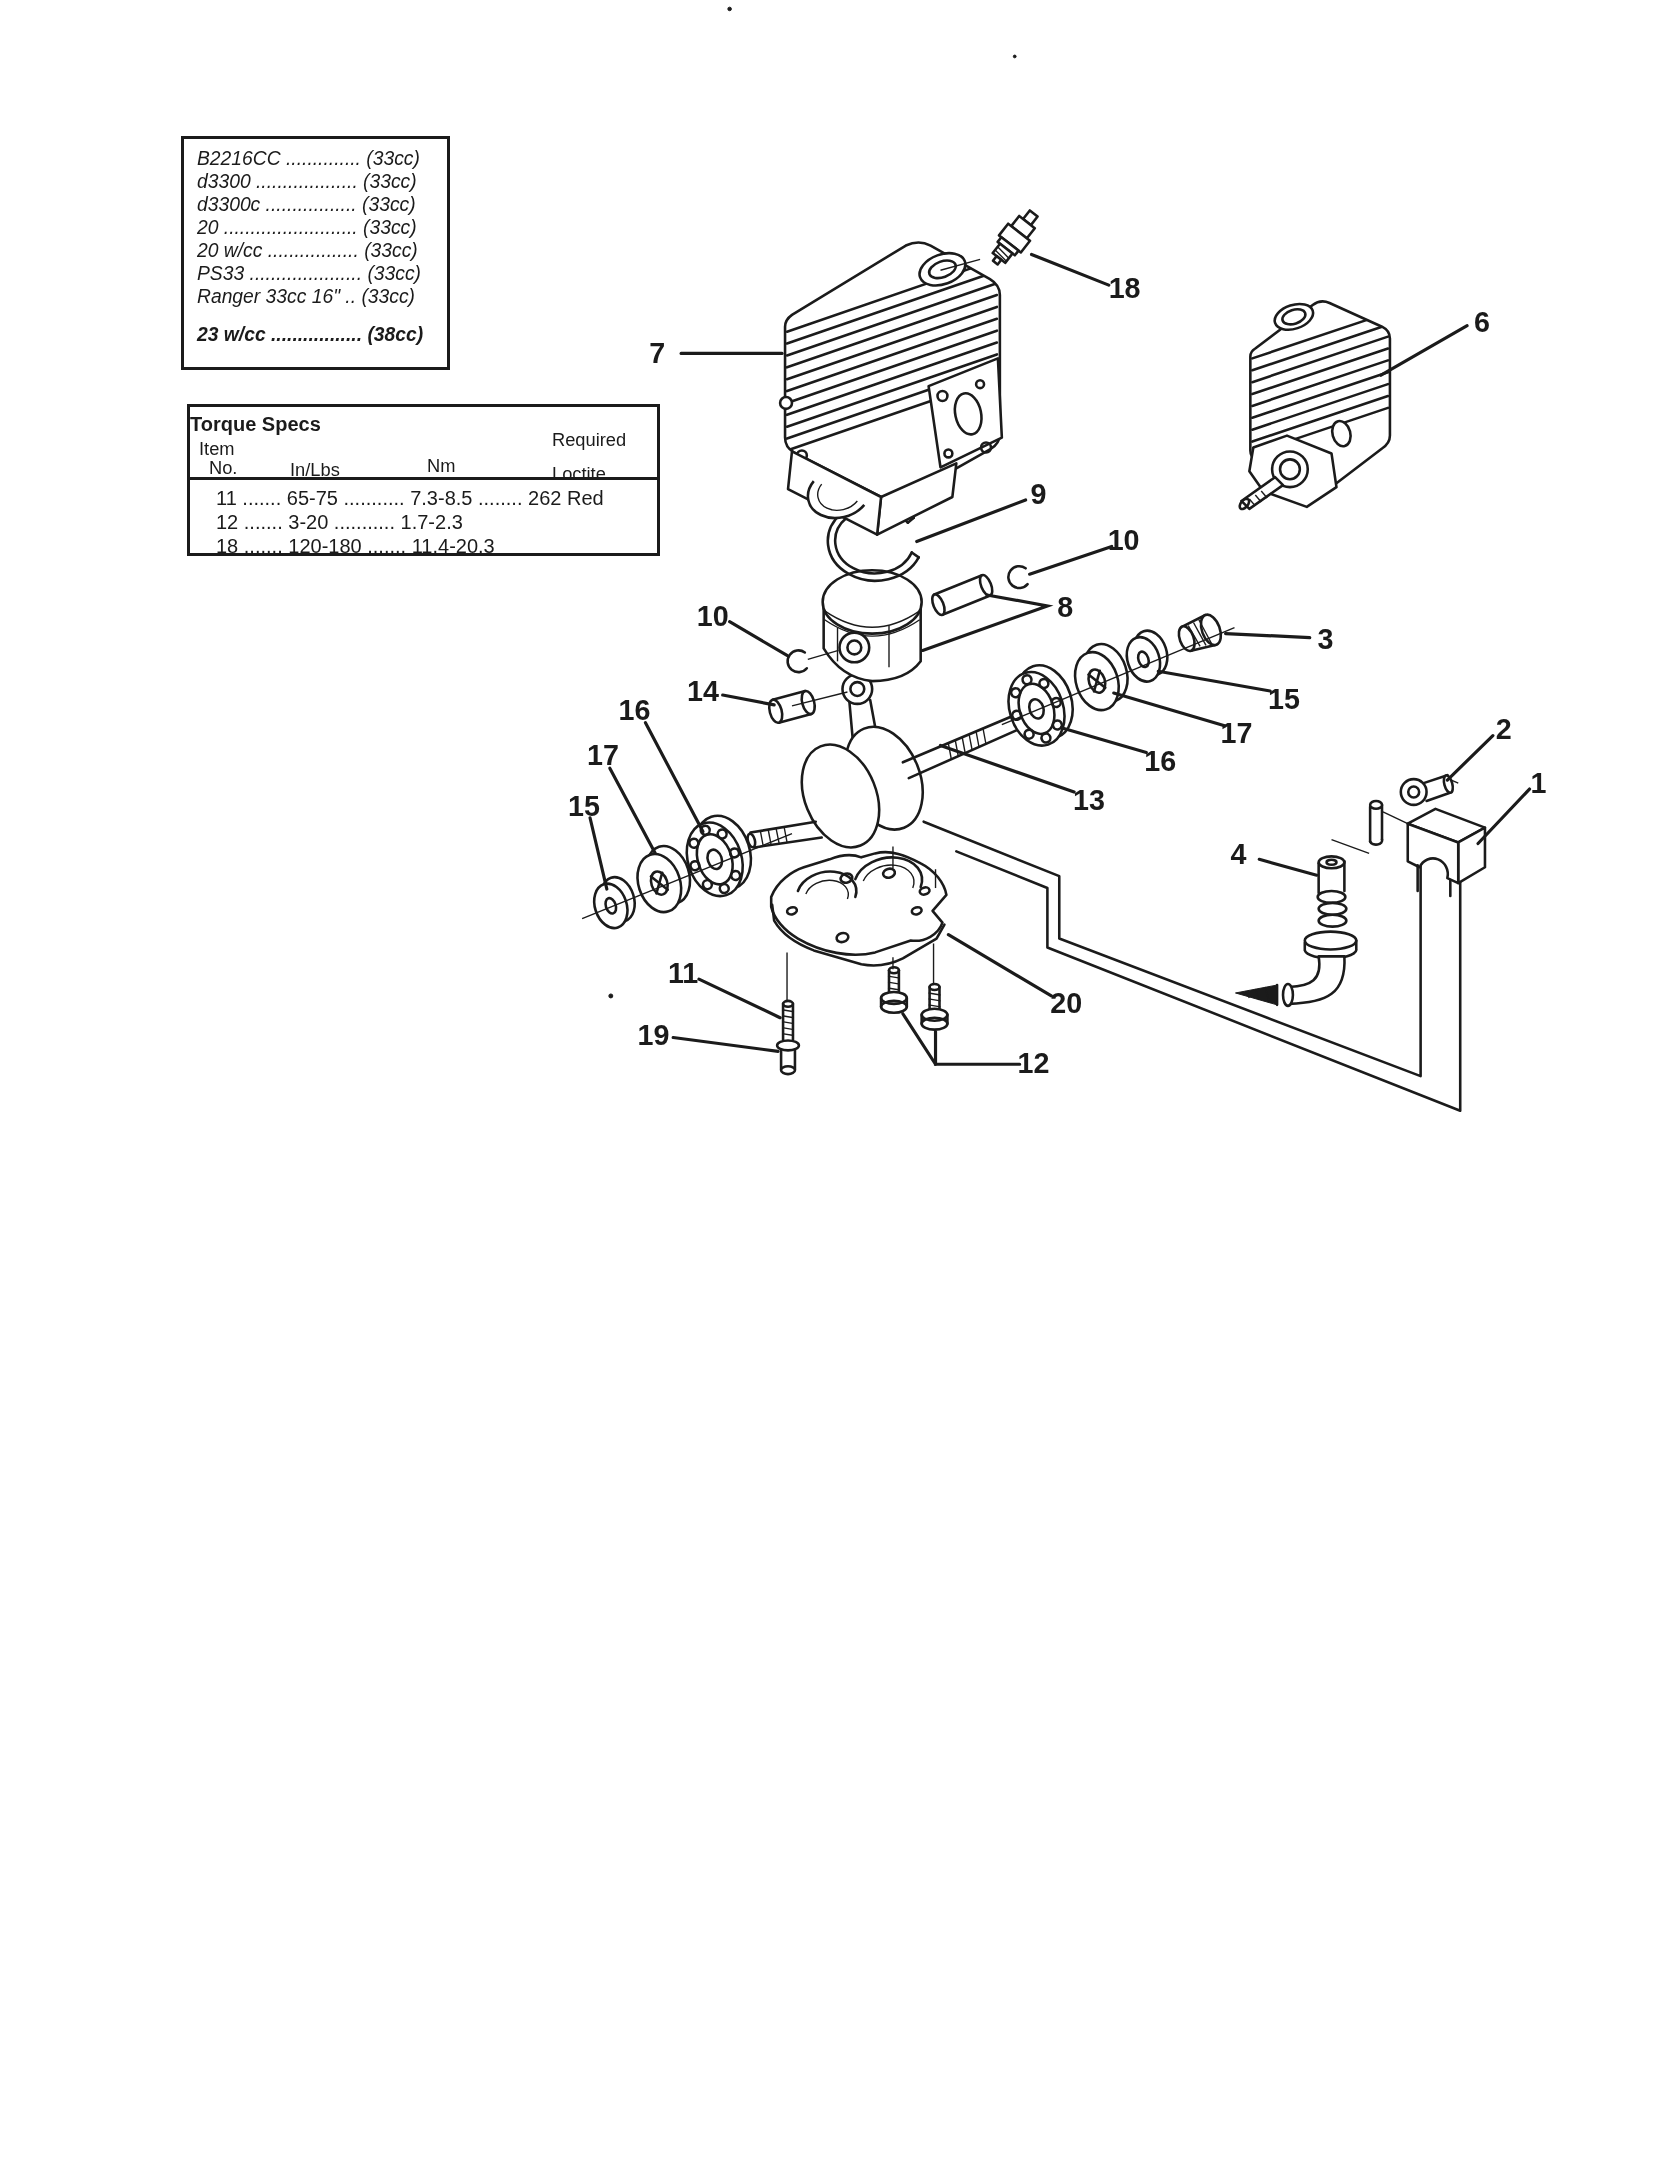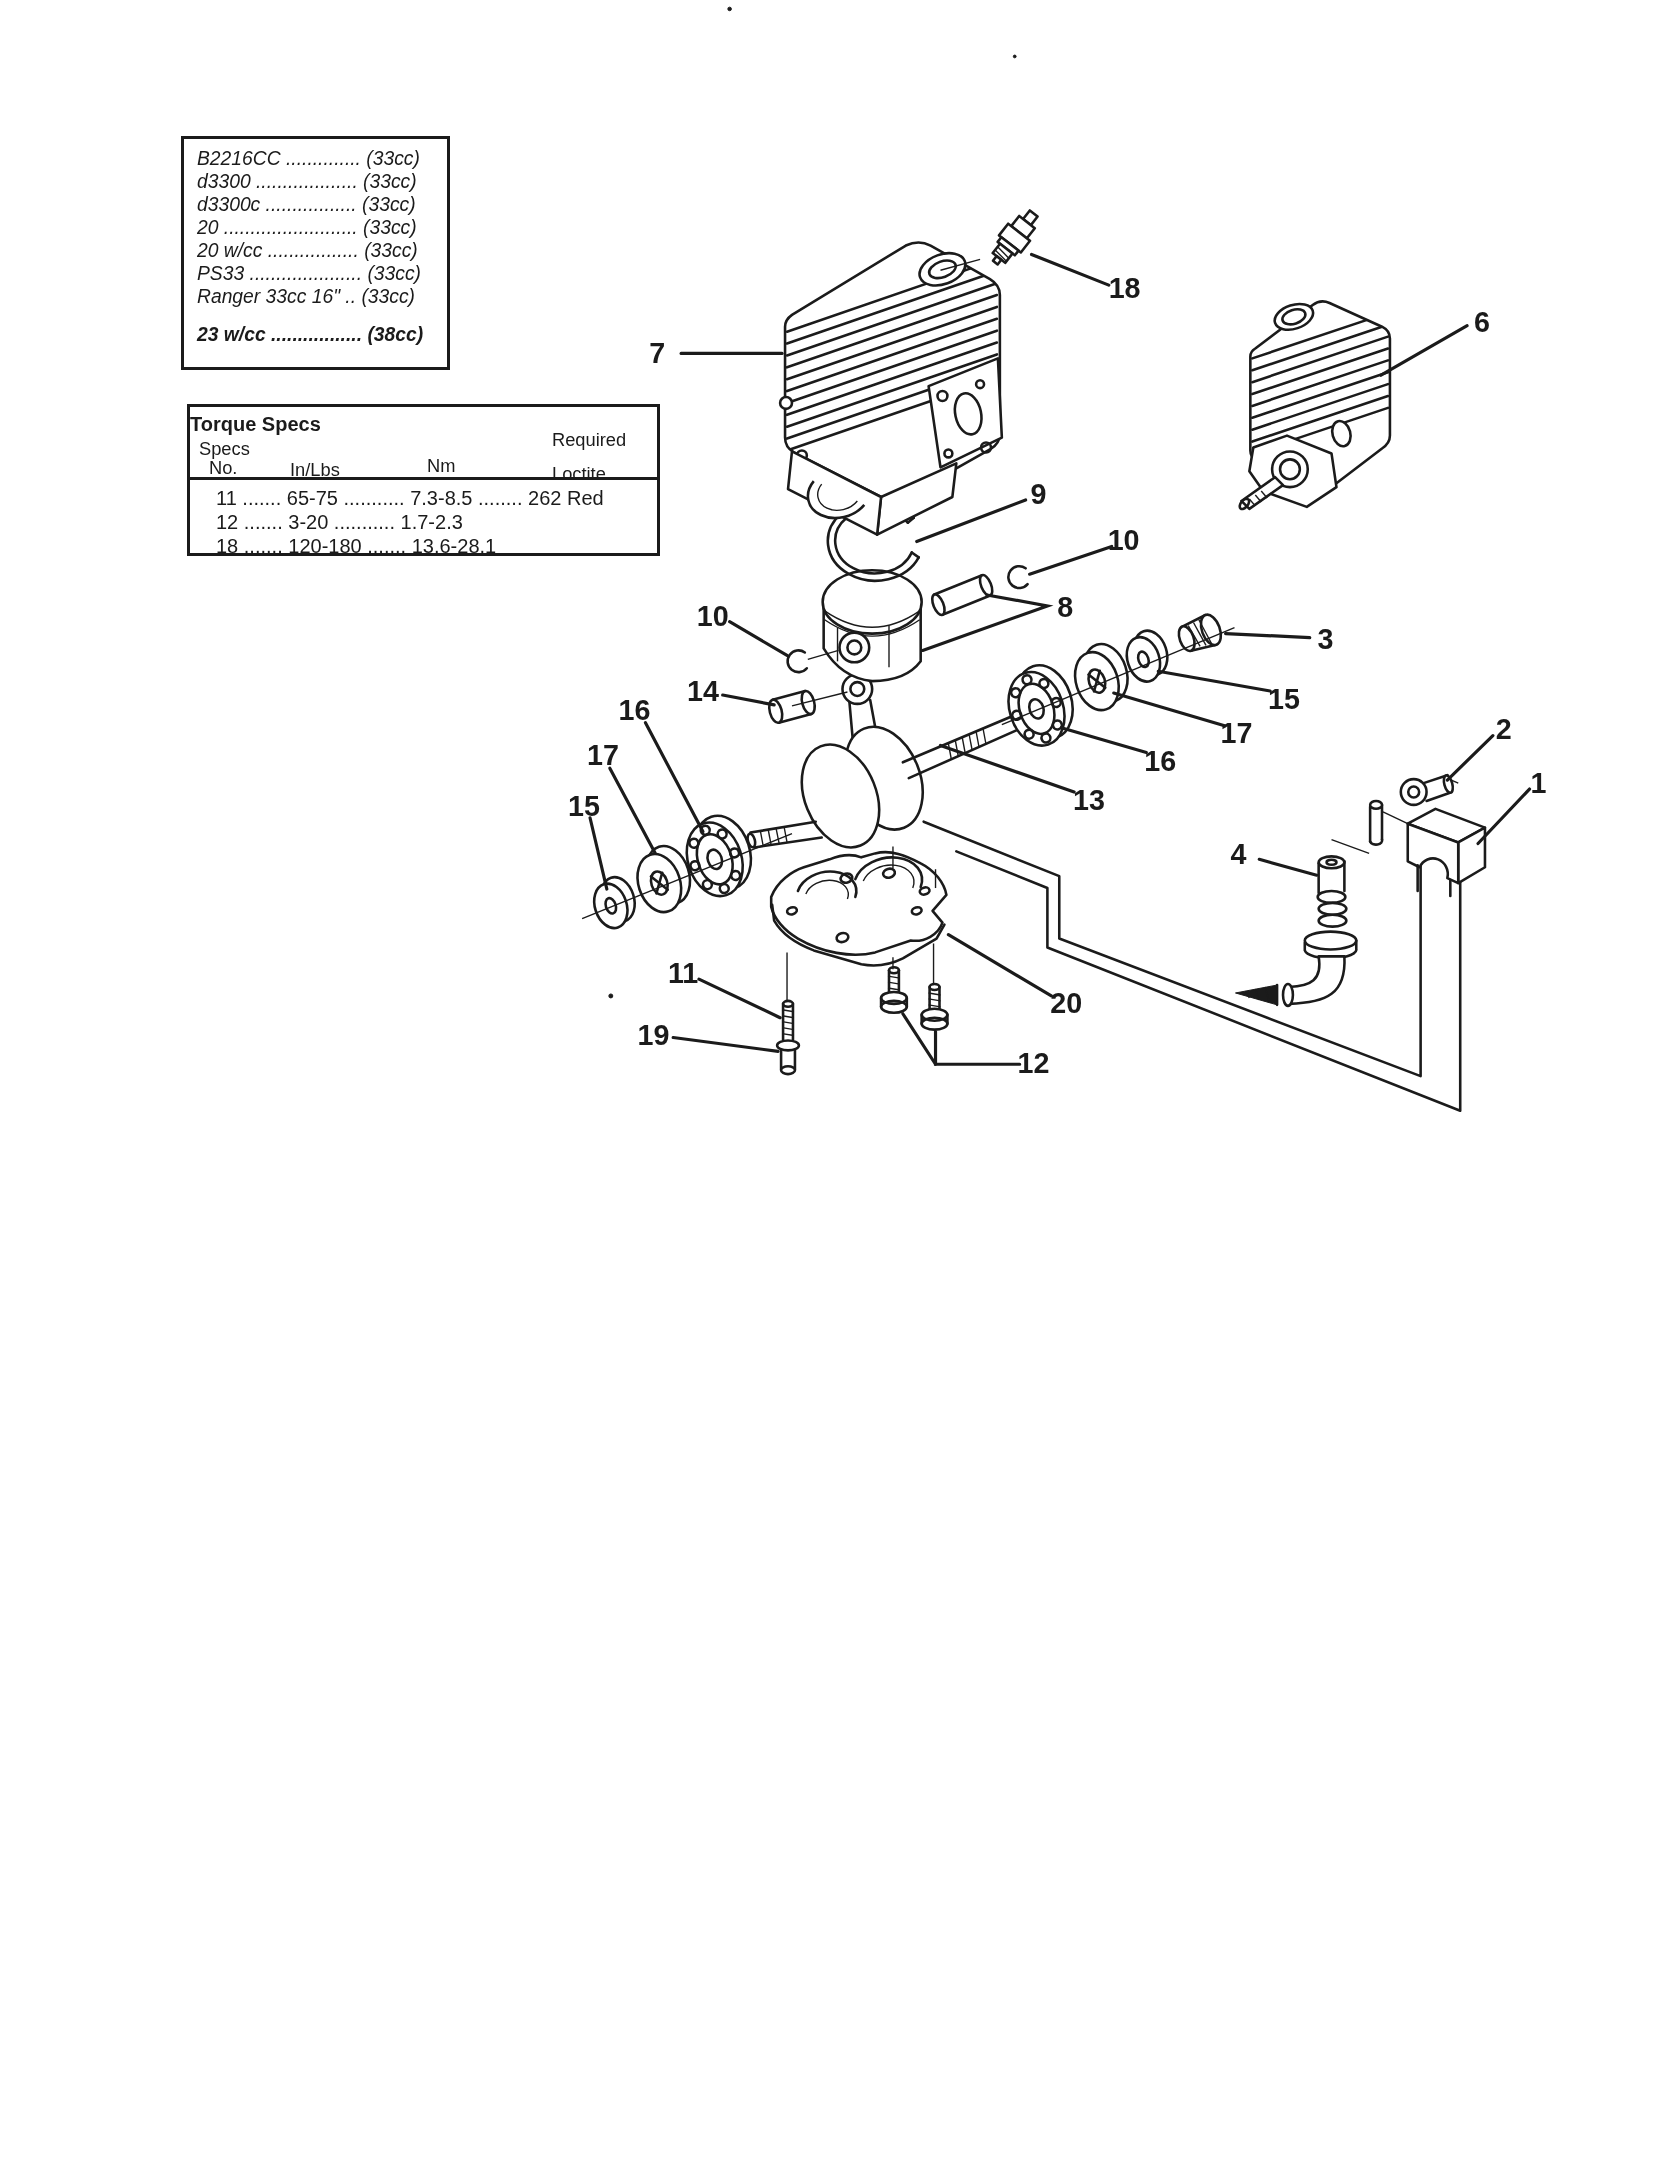--- a/index.html
+++ b/index.html
@@ -46,31 +46,31 @@
     <div class="mline">d3300c ................. (33cc)</div>
     <div class="mline">20 ......................... (33cc)</div>
     <div class="mline">20 w/cc ................. (33cc)</div>
     <div class="mline">PS33 ..................... (33cc)</div>
     <div class="mline">Ranger 33cc 16" .. (33cc)</div>
     <div class="mline gap">23 w/cc ................. (38cc)</div>
   </div>
 
   <div class="torque-box">
     <div class="t-title">Torque Specs</div>
-    <div class="t-h item1">Specs</div>
+    <div class="t-h item1">Item</div>
     <div class="t-h item2">No.</div>
     <div class="t-h inlbs">In/Lbs</div>
     <div class="t-h nm">Nm</div>
     <div class="t-h req1">Required</div>
     <div class="t-h req2">Loctite</div>
     <div class="t-rule"></div>
     <div class="t-rows">
       <div class="trow"><span>11</span><span> ....... </span><span>65-75</span><span> ........... </span><span>7.3-8.5</span><span> ........ </span><span>262 Red</span></div>
       <div class="trow"><span>12</span><span> ....... </span><span>3-20</span><span> ........... </span><span>1.7-2.3</span></div>
-      <div class="trow"><span>18</span><span> ....... </span><span>120-180</span><span> ....... </span><span>13.6-28.1</span></div>
+      <div class="trow"><span>18</span><span> ....... </span><span>120-180</span><span> ....... </span><span>11.4-20.3</span></div>
     </div>
   </div>
 
   <svg class="diagram" width="1679" height="2178" viewBox="0 0 1696 2200">
     <defs>
       <clipPath id="cyl7clip">
         <path d="M800,318 L915,248 Q928,242 940,248 L1000,282 Q1010,288 1010,298 L1010,438 Q1010,448 1000,454 L915,502 Q903,509 892,503 L802,457 Q793,452 793,442 L793,330 Q793,323 800,318 Z"></path>
       </clipPath>
       <clipPath id="cyl6clip">
         <path d="M1268,352 L1326,308 Q1334,302 1343,306 L1396,330 Q1404,334 1404,342 L1404,440 Q1404,448 1396,453 L1345,492 Q1337,498 1328,494 L1270,466 Q1263,462 1263,455 L1263,360 Q1263,355 1268,352 Z"></path>

